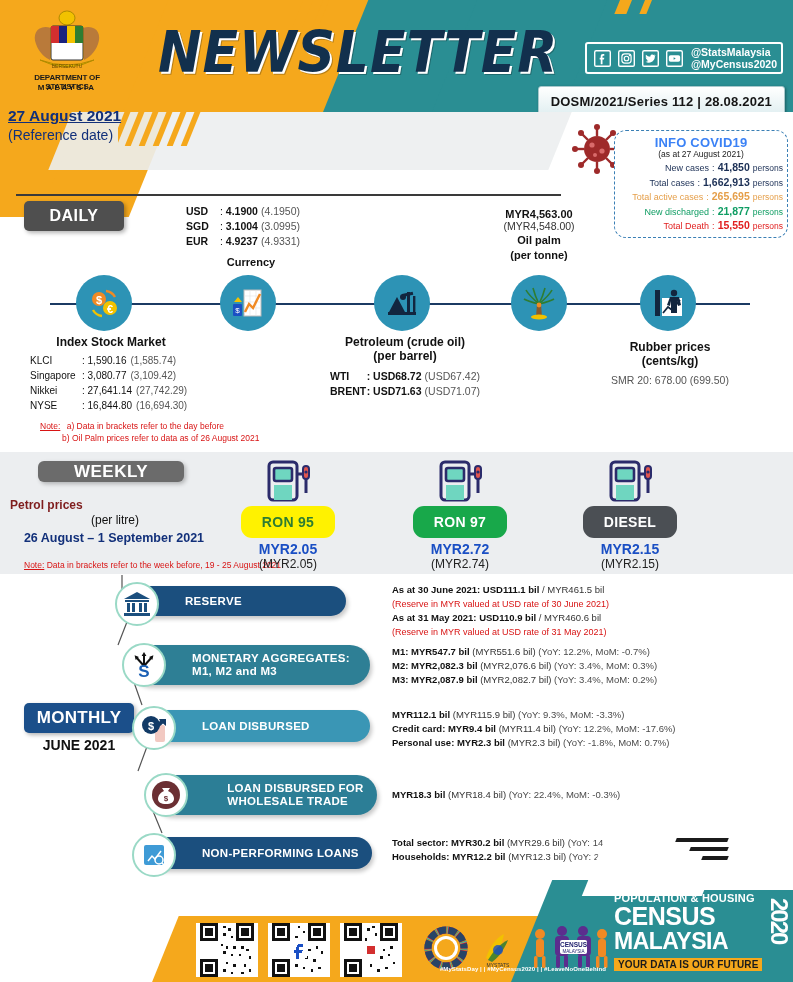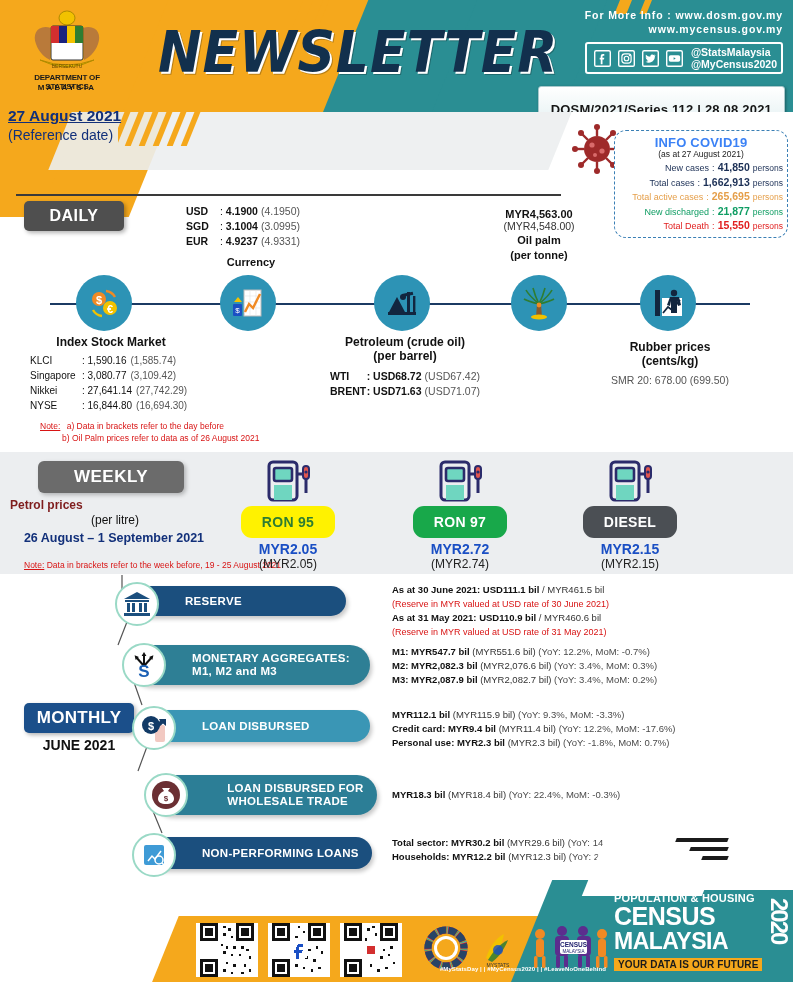--- a/index.html
+++ b/index.html
@@ -77,21 +77,21 @@
   .social-ico svg { width: 17px; height: 17px; fill: #ffffff; }
   .social-handles {
     margin-left: 4px; color: #ffffff; font-size: 10.5px;
     font-weight: bold; line-height: 12px; text-align: left;
   }
   .series-badge {
     position: absolute; right: 8px; top: 86px;
     background: linear-gradient(#ffffff,#dfeef0);
     border: 1px solid #a9c8cc;
     border-radius: 3px;
-    padding: 15px 12px;
+    padding: 7px 12px;
     font-size: 13px; font-weight: bold; color: #151515;
     letter-spacing: .2px;
     box-shadow: 1px 1px 3px rgba(0,0,0,.35);
     white-space: nowrap;
   }
 
   
   .title-yellow {
     position: absolute; left: 0; top: 112px; width: 120px; height: 105px;
     background: #f5a81c;
@@ -227,21 +227,21 @@
   .note-daily u { text-decoration: underline; }
   .note-daily .ind { padding-left: 22px; display: block; }
 
   
   .weekly-band {
     position: absolute; left: 0; top: 452px; width: 793px; height: 122px;
     background: #eceef0;
   }
   .badge-weekly {
     position: absolute; left: 38px; top: 461px;
-    width: 146px; height: 32px; border-radius: 6px;
+    width: 146px; height: 21px; border-radius: 6px;
     background: #6b6b6b; color: #ffffff;
     font-size: 17px; font-weight: bold; letter-spacing: .5px;
     display: flex; align-items: center; justify-content: center;
     box-shadow: 2px 2px 4px rgba(0,0,0,.25);
   }
   .petrol-label {
     position: absolute; left: 10px; top: 498px; width: 210px; 
     font-size: 12px; font-weight: bold; color: #7f1d1d;
   }
   .petrol-sub {
@@ -408,24 +408,20 @@
         </g>
         <path d="M22 52 Q49 66 76 52 Q49 62 22 52z" fill="#f2c200" stroke="#b08a00"></path>
         <text x="49" y="60" font-size="5" fill="#6b4b00" text-anchor="middle" font-family="sans-serif">BERSEKUTU</text>
       </svg>
     </div>
     <div class="dept-line1">DEPARTMENT OF STATISTICS</div>
     <div class="dept-line2">MALAYSIA</div>
 
     <div class="newsletter-word">NEWSLETTER</div>
 
-    <div class="hdr-info">
-      <div>For More Info : www.dosm.gov.my</div>
-      <div>www.mycensus.gov.my</div>
-    </div>
 
     <div class="social-box">
       <span class="social-ico">
         <svg viewBox="0 0 24 24">
             <rect x="1" y="1" width="22" height="22" rx="2" fill="none" stroke="#fff" stroke-width="2"></rect>
             <path d="M14.5 8H13c-.6 0-1 .4-1 1v2h2.5l-.4 2.5H12V20h-2.5v-6.5H8V11h1.5V8.7C9.5 6.7 10.7 5.5 12.6 5.5c.9 0 1.7.1 1.9.1V8z" fill="#fff"></path>
           </svg>
       </span>
       <span class="social-ico">
         <svg viewBox="0 0 24 24">

